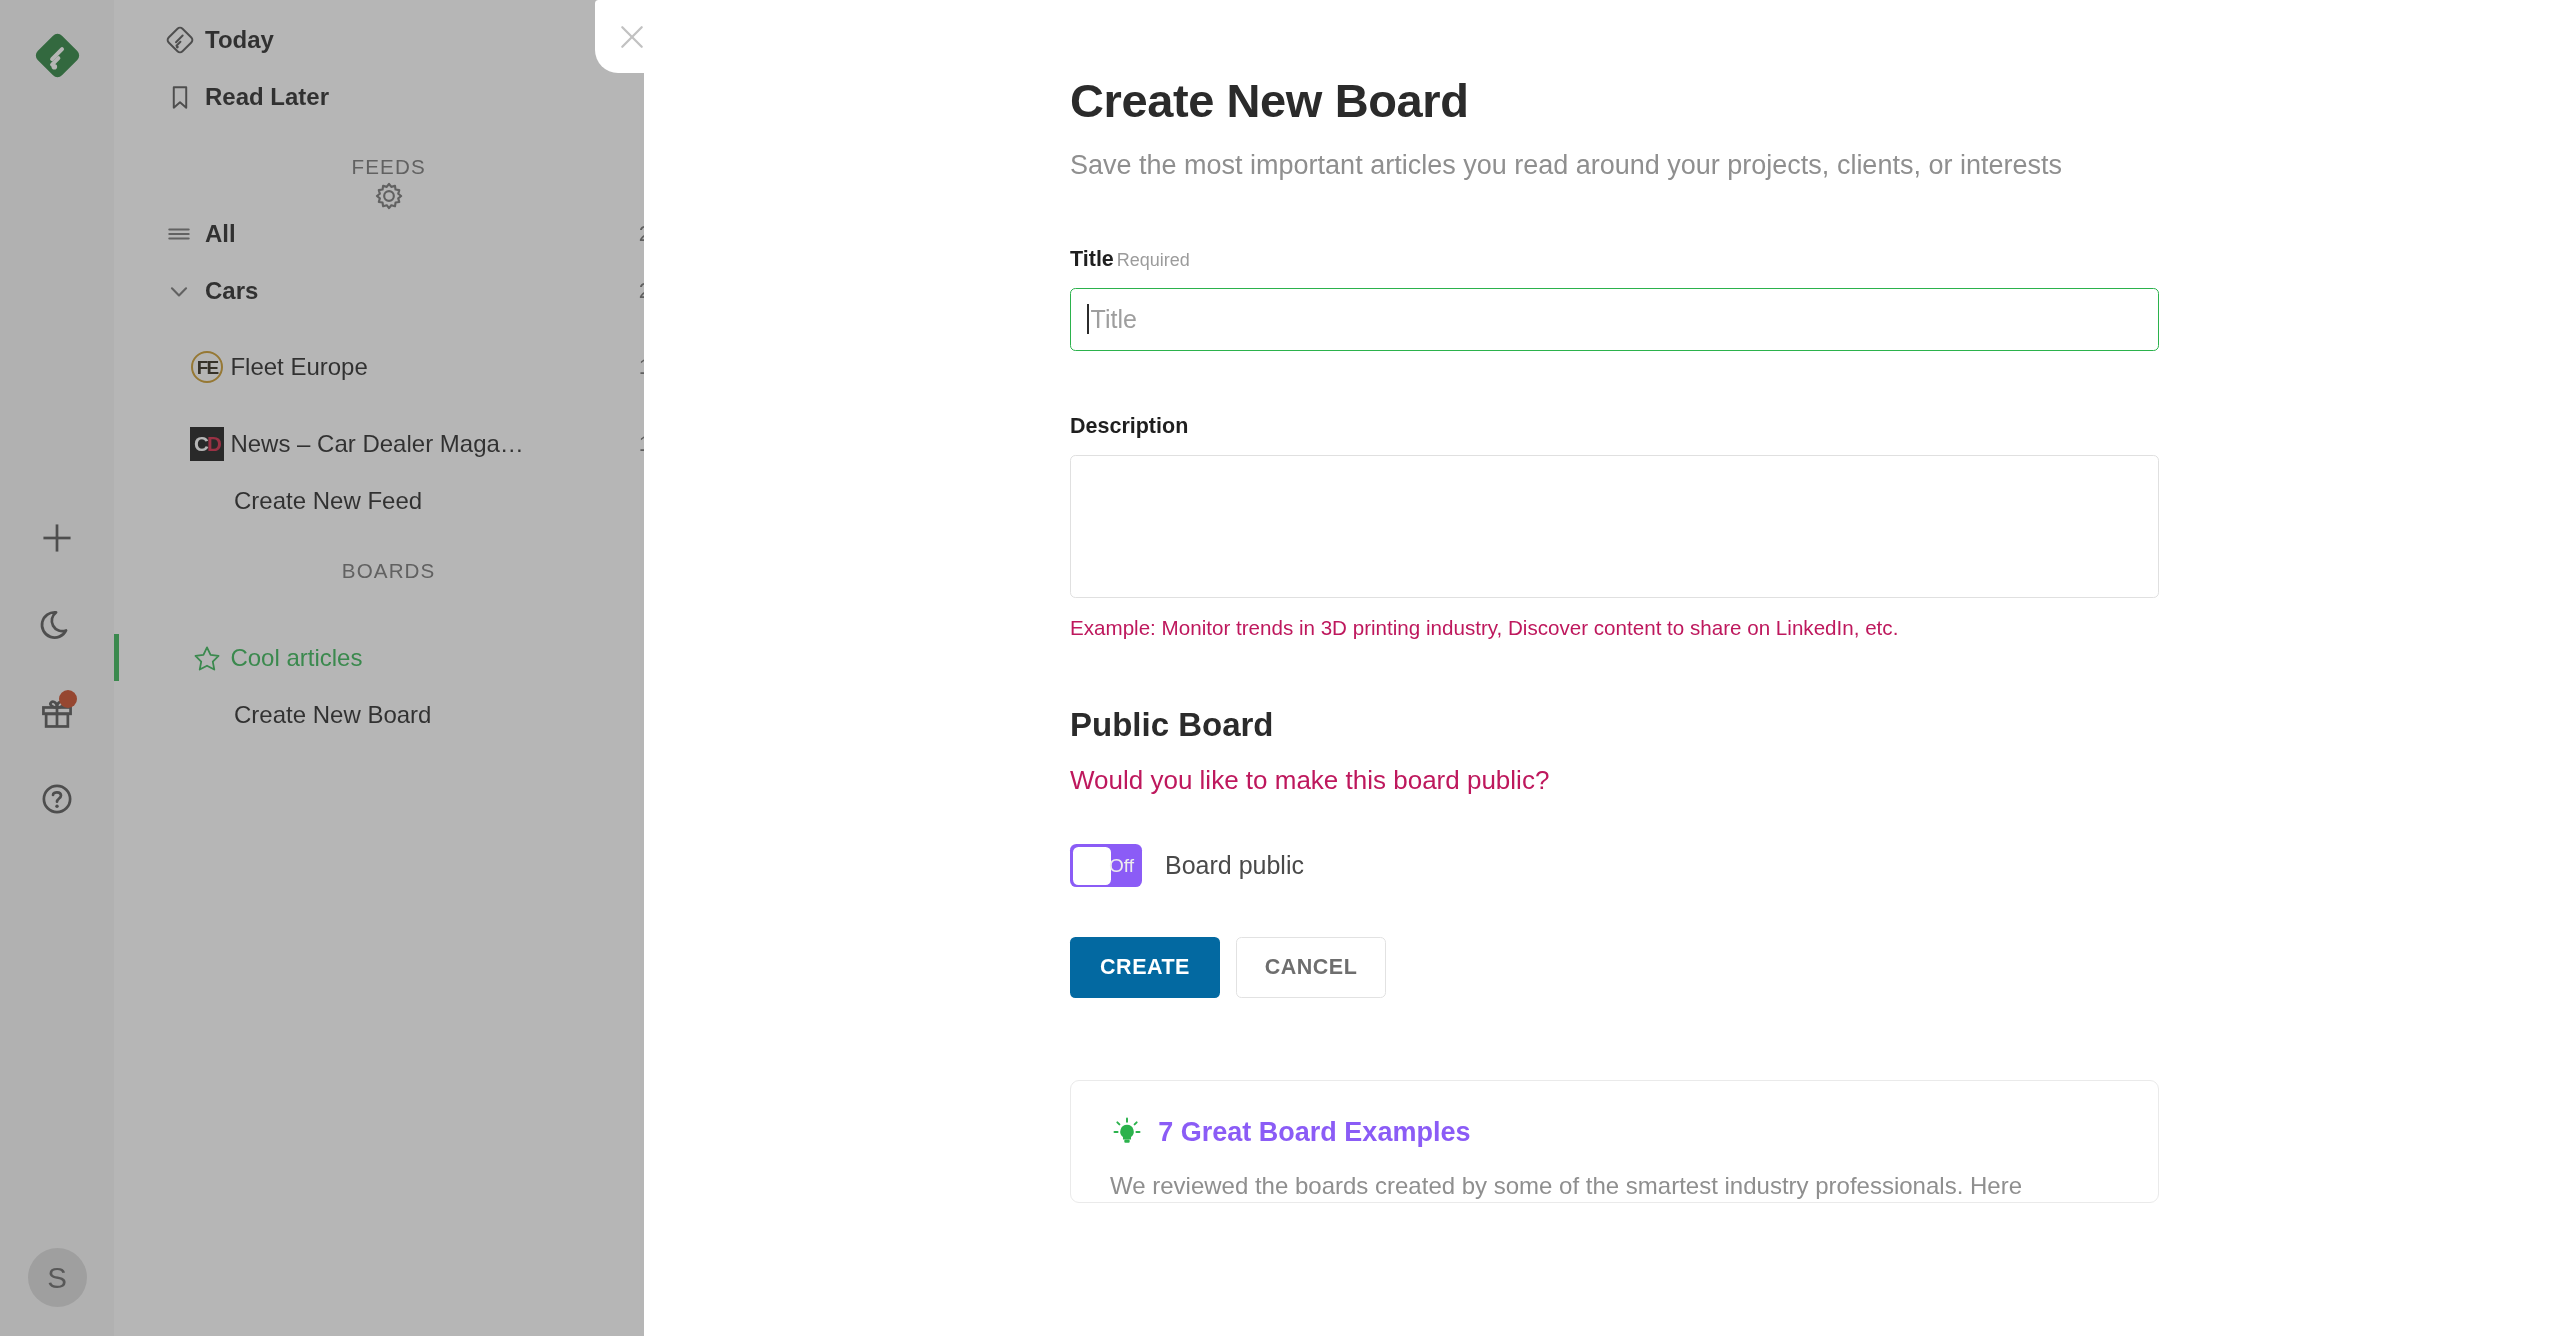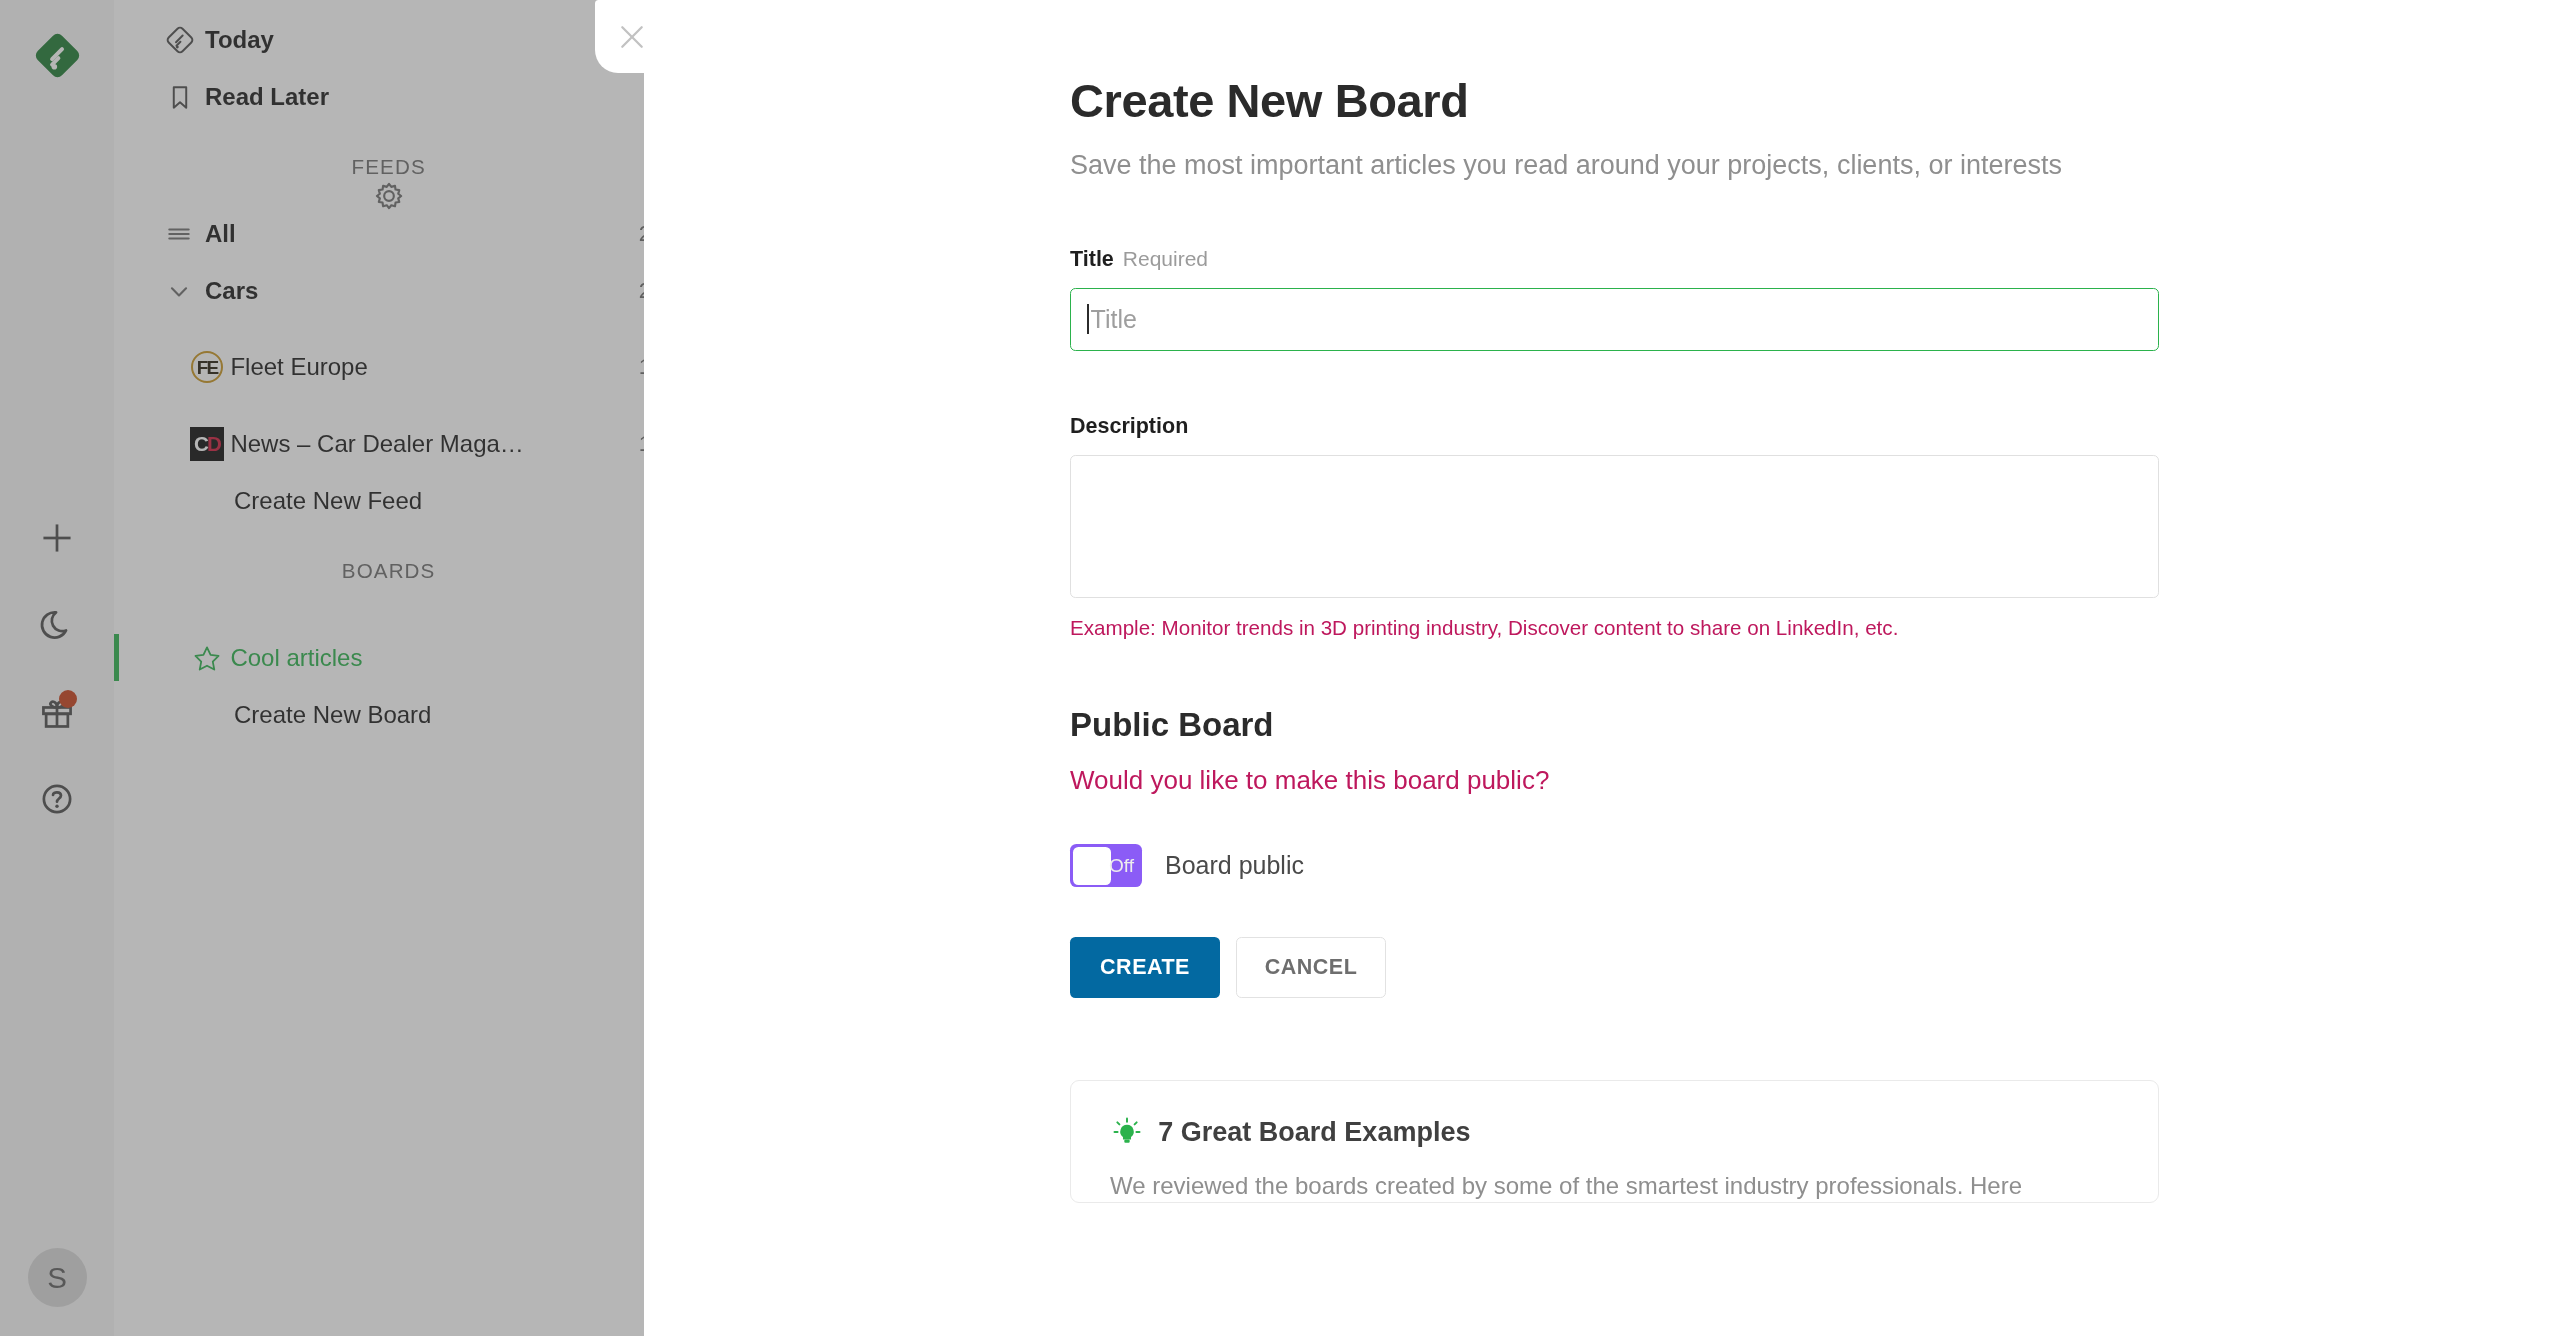--- a/index.html
+++ b/index.html
@@ -123,21 +123,21 @@
 
   .content { padding-left: 426px; padding-top: 73px; }
   .h1 { font-size: 47px; font-weight: bold; color: #2b2b2b; letter-spacing: -0.4px; }
   .sub {
     font-size: 27px; color: #8f8f8f; line-height: 1.33;
     margin-top: 19.7px; max-width: 1015px;
   }
 
   .field-block { margin-top: 63px; }
   .flabel { font-size: 21.5px; font-weight: bold; color: #1f1f1f; }
-  .flabel .req { font-weight: normal; color: #9b9b9b; margin-left: 9px; font-size: 21px; }
+  .flabel .req { font-weight: normal; color: #9b9b9b; margin-left: 3px; font-size: 18px; }
   .tinput {
     margin-top: 16px; width: 1089px; height: 63px;
     border: 1.8px solid #2bb24c; border-radius: 5.4px;
     display: flex; align-items: center; padding-left: 16px;
     font-size: 25px; color: #9e9e9e;
     position: relative;
   }
   .caret {
     display: inline-block; width: 1.8px; height: 30px;
     background: #2b2b2b; margin-right: 1.8px;
@@ -178,21 +178,21 @@
     border: 1.8px solid #e2e2e2; margin-left: 16px;
   }
 
   .tipcard {
     margin-top: 82px; width: 1089px;
     border: 1.8px solid #eaeaea; border-radius: 9px;
     padding: 34px 39px 0 39px;
   }
   .tip-head { display: flex; align-items: center; }
   .bulb { width: 34px; height: 34px; margin-right: 14.3px; }
-  .tip-title { font-size: 27px; font-weight: bold; color: #404040; }
+  .tip-title { font-size: 27px; font-weight: bold; color: #8b5cf6; }
   .tip-body { margin-top: 19.7px; font-size: 24px; color: #8f8f8f; line-height: 1.4; }
 </style>
 </head>
 <body>
 
 <div id="app">
 
   <div class="rail">
     <div class="rail-logo">
       <svg width="47" height="47" viewBox="0 0 52 52">

